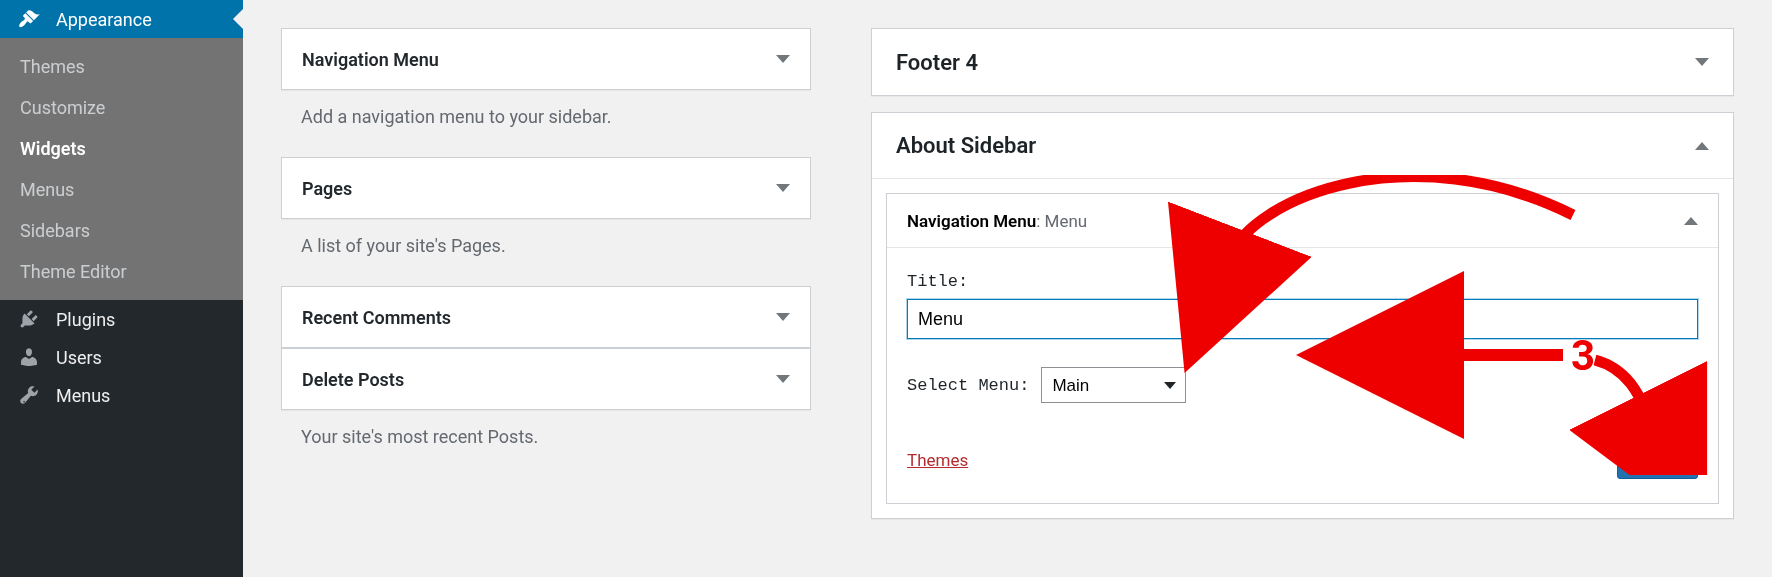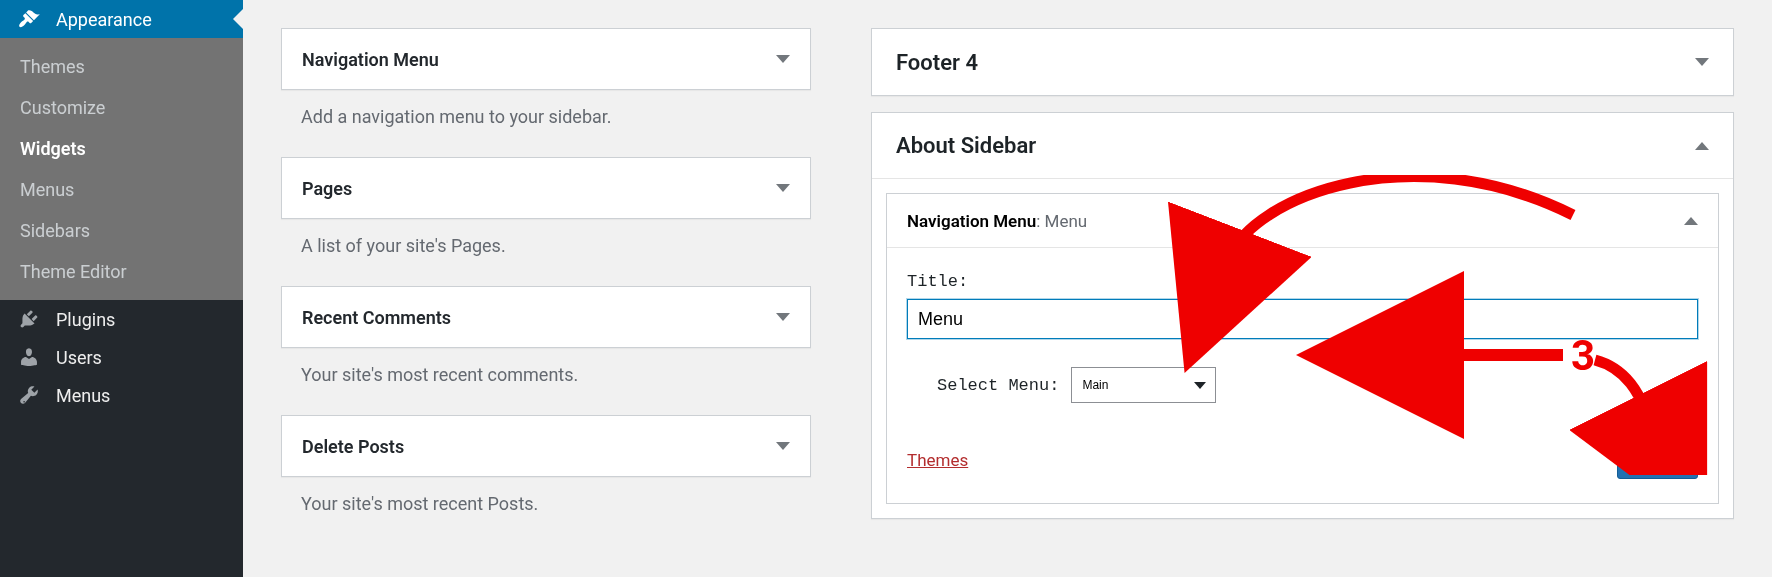--- a/index.html
+++ b/index.html
@@ -142,27 +142,27 @@
     .form-label { font-size: 17px; color: #1d2327; display: block; margin-bottom: 8px; font-family: Liberation Mono, monospace; }
     .form-input {
       width: 100%;
       height: 40px;
       border: 1.5px solid #007cba;
       padding: 0 10px;
       font-size: 18px;
       margin-bottom: 28px;
       box-shadow: 0 0 0 1px rgba(0,124,186,.3);
     }
-    .form-row { display: flex; align-items: center; margin-bottom: 38px; margin-left: 30px; }
+    .form-row { display: flex; align-items: center; margin-bottom: 38px; }
     .form-row .form-label { margin: 0 12px 0 0; }
     .form-select {
       height: 36px;
       border: 1px solid #8c8f94;
       padding: 0 28px 0 10px;
-      font-size: 12px;
+      font-size: 17px;
       appearance: none;
       background: #fff;
       min-width: 145px;
       position: relative;
     }
     .select-wrap { position: relative; }
     .select-wrap::after {
       content: '';
       position: absolute;
       right: 10px; top: 15px;
@@ -265,21 +265,20 @@
         </div>
       </div>
       <div class="widget-desc">A list of your site's Pages.</div>
 
       <div class="widget-box">
         <div class="widget-head">
           <h3>Recent Comments</h3>
           <span class="caret"></span>
         </div>
       </div>
-      <div class="widget-desc">Your site's most recent comments.</div>
 
       <div class="widget-box">
         <div class="widget-head">
           <h3>Delete Posts</h3>
           <span class="caret"></span>
         </div>
       </div>
       <div class="widget-desc" style="padding-bottom:0">Your site's most recent Posts.</div>
     </div>
 

